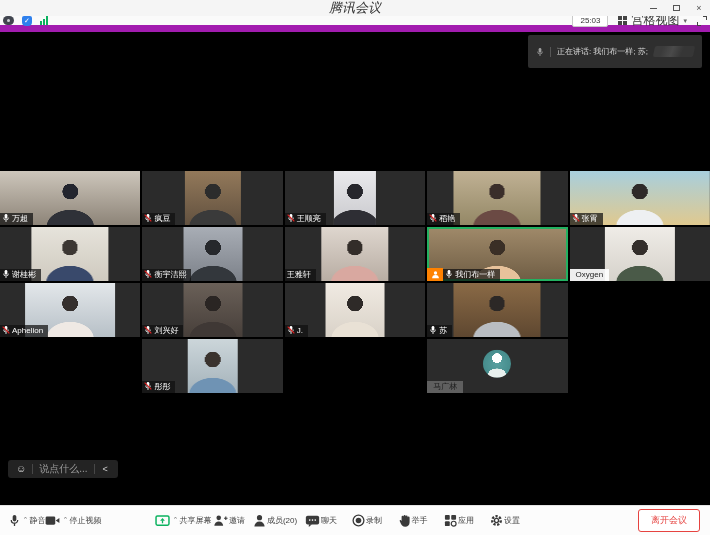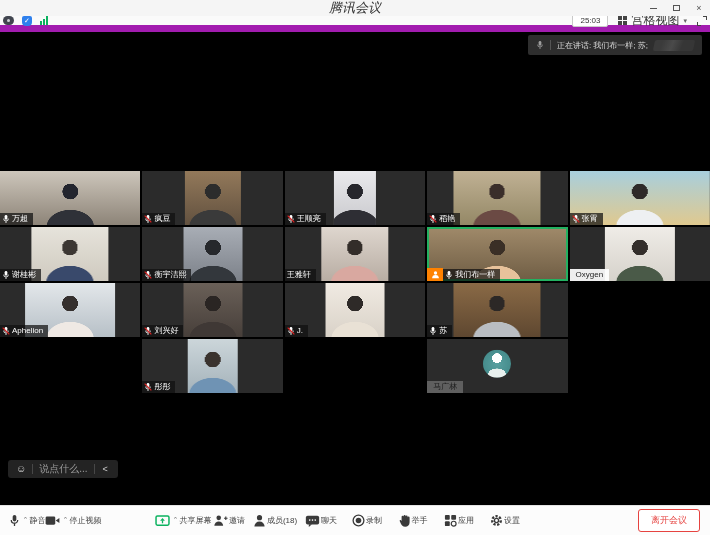--- a/index.html
+++ b/index.html
@@ -28,21 +28,21 @@
   .ico-grid { width:9px; height:9px; display:grid; grid-template-columns:1fr 1fr; gap:1px; }
   .ico-grid i { background:#444; display:block; }
   .viewswitch .vlabel { font-size:12px; color:#333; }
   .caret { font-size:7px; color:#666; }
   .ico-fs2::before { content:""; position:absolute; right:0; top:0; width:3px; height:3px; border:1px solid #444; border-left:none; border-bottom:none; }
   .ico-fs2::after { content:""; position:absolute; left:0; bottom:0; width:3px; height:3px; border:1px solid #444; border-right:none; border-top:none; }
   .fswrap { position:relative; width:10px; height:10px; }
 
   
   .stage { position:relative; height:473px; background:#000; }
-  .banner { position:absolute; top:3px; right:8px; height:20px; background:#2e2e2e; border-radius:2px; display:flex; align-items:center; gap:6px; padding:0 8px; }
+  .banner { position:absolute; top:3px; right:8px; height:33px; background:#2e2e2e; border-radius:2px; display:flex; align-items:center; gap:6px; padding:0 8px; }
   .banner .bmic { opacity:.8; }
   .banner .bdiv { width:1px; height:10px; background:#555; }
   .banner .btext { font-size:8px; color:#d8d8d8; white-space:nowrap; }
   .blob { width:40px; height:11px; border-radius:2px; background:linear-gradient(100deg,#3b3b3b 20%,#4a4a4a 45%,#363636 70%); transform:skewX(-12deg); }
 
   
   .grid { position:absolute; top:139px; left:0; width:710px; display:grid; grid-template-columns:repeat(5,1fr); grid-auto-rows:54px; gap:2px; background:#000; }
   .tile { position:relative; background:#2b2b2b; overflow:hidden; }
   .video { position:absolute; top:0; bottom:0; left:50%; transform:translateX(-50%);
     background:
@@ -65,21 +65,21 @@
   .v14{--h:#2e2a28;--b:#e9e1d5;--b1:#f0eae2;--b2:#d9d2c8}
   .v15{--h:#2c2826;--b:#b9bdc2;--b1:#8a6a46;--b2:#5e4730}
   .v16{--h:#3a332e;--b:#6f93b4;--b1:#ccd6da;--b2:#a4b2ba}
   .avatar { width:28px; height:28px; border-radius:50%; position:absolute; left:50%; top:50%; transform:translate(-50%,-58%); }
   .av17 { background:radial-gradient(circle at 40% 35%, #8fb872, #4c7a40); }
   .av18 { background:
       radial-gradient(circle 5px at 50% 30%, #fff 97%, transparent),
       radial-gradient(ellipse 9px 6px at 50% 88%, #e8f0ee 97%, transparent),
       radial-gradient(circle, #58a0a0, #3f8585); }
   .speaking::after { content:""; position:absolute; inset:0; border:2px solid #23b161; pointer-events:none; }
-  .nameplate { position:absolute; left:0; bottom:0; max-width:96%; display:flex; align-items:center; gap:2px; background:rgba(15,15,15,.72); color:#fff; font-size:8px; line-height:12px; padding:0 5px 0 2px; white-space:nowrap; z-index:2;margin-top:24px; }
+  .nameplate { position:absolute; left:0; bottom:0; max-width:96%; display:flex; gap:2px; background:rgba(15,15,15,.72); color:#fff; font-size:8px; line-height:12px; padding:0 5px 0 2px; white-space:nowrap; z-index:2;margin-top:24px; }
   .np-light { background:rgba(255,255,255,.92); color:#222; padding:0 6px; }
   .np-dim { background:rgba(160,160,160,.45); color:#1e1e1e; padding:0 6px; }
   .np-shift { left:16px; }
   .mic { width:8px; height:10px; flex:none; }
   .mic rect { fill:#fff; } .mic .s { stroke:#fff; fill:none; stroke-width:1.3; } .mic .x { stroke:#e02020; stroke-width:1.8; }
   .host { position:absolute; left:0; bottom:0; width:16px; height:13px; background:#ff8200; display:flex; align-items:center; justify-content:center; z-index:3; }
   .host svg { width:9px; height:9px; }
 
   
   .chatbar { position:absolute; left:8px; bottom:27px; height:18px; background:#232323; border-radius:3px; display:flex; align-items:center; gap:6px; padding:0 8px; }
@@ -395,21 +395,21 @@
           <path d="M12.5 4.5h4M14.5 2.5v4" class="ticon-stroke" stroke-width="1.3"></path>
         </svg>
       <span class="tlabel">邀请</span>
     </div>
 
     <div class="titem">
       <svg width="13" height="13" viewBox="0 0 14 14">
           <circle cx="7" cy="4" r="2.8" class="ticon-fill"></circle>
           <path d="M1.5 13.5a5.5 5.5 0 0 1 11 0z" class="ticon-fill"></path>
         </svg>
-      <span class="tlabel">成员(18)</span>
+      <span class="tlabel">成员(20)</span>
     </div>
 
     <div class="titem">
       <svg width="15" height="12" viewBox="0 0 16 13">
           <rect x="0.8" y="0.8" width="14.4" height="9.4" rx="2" class="ticon-fill"></rect>
           <path d="M4 10l0 3 3.4-3z" class="ticon-fill"></path>
           <circle cx="5" cy="5.5" r="0.9" fill="#fff"></circle>
           <circle cx="8" cy="5.5" r="0.9" fill="#fff"></circle>
           <circle cx="11" cy="5.5" r="0.9" fill="#fff"></circle>
         </svg>

